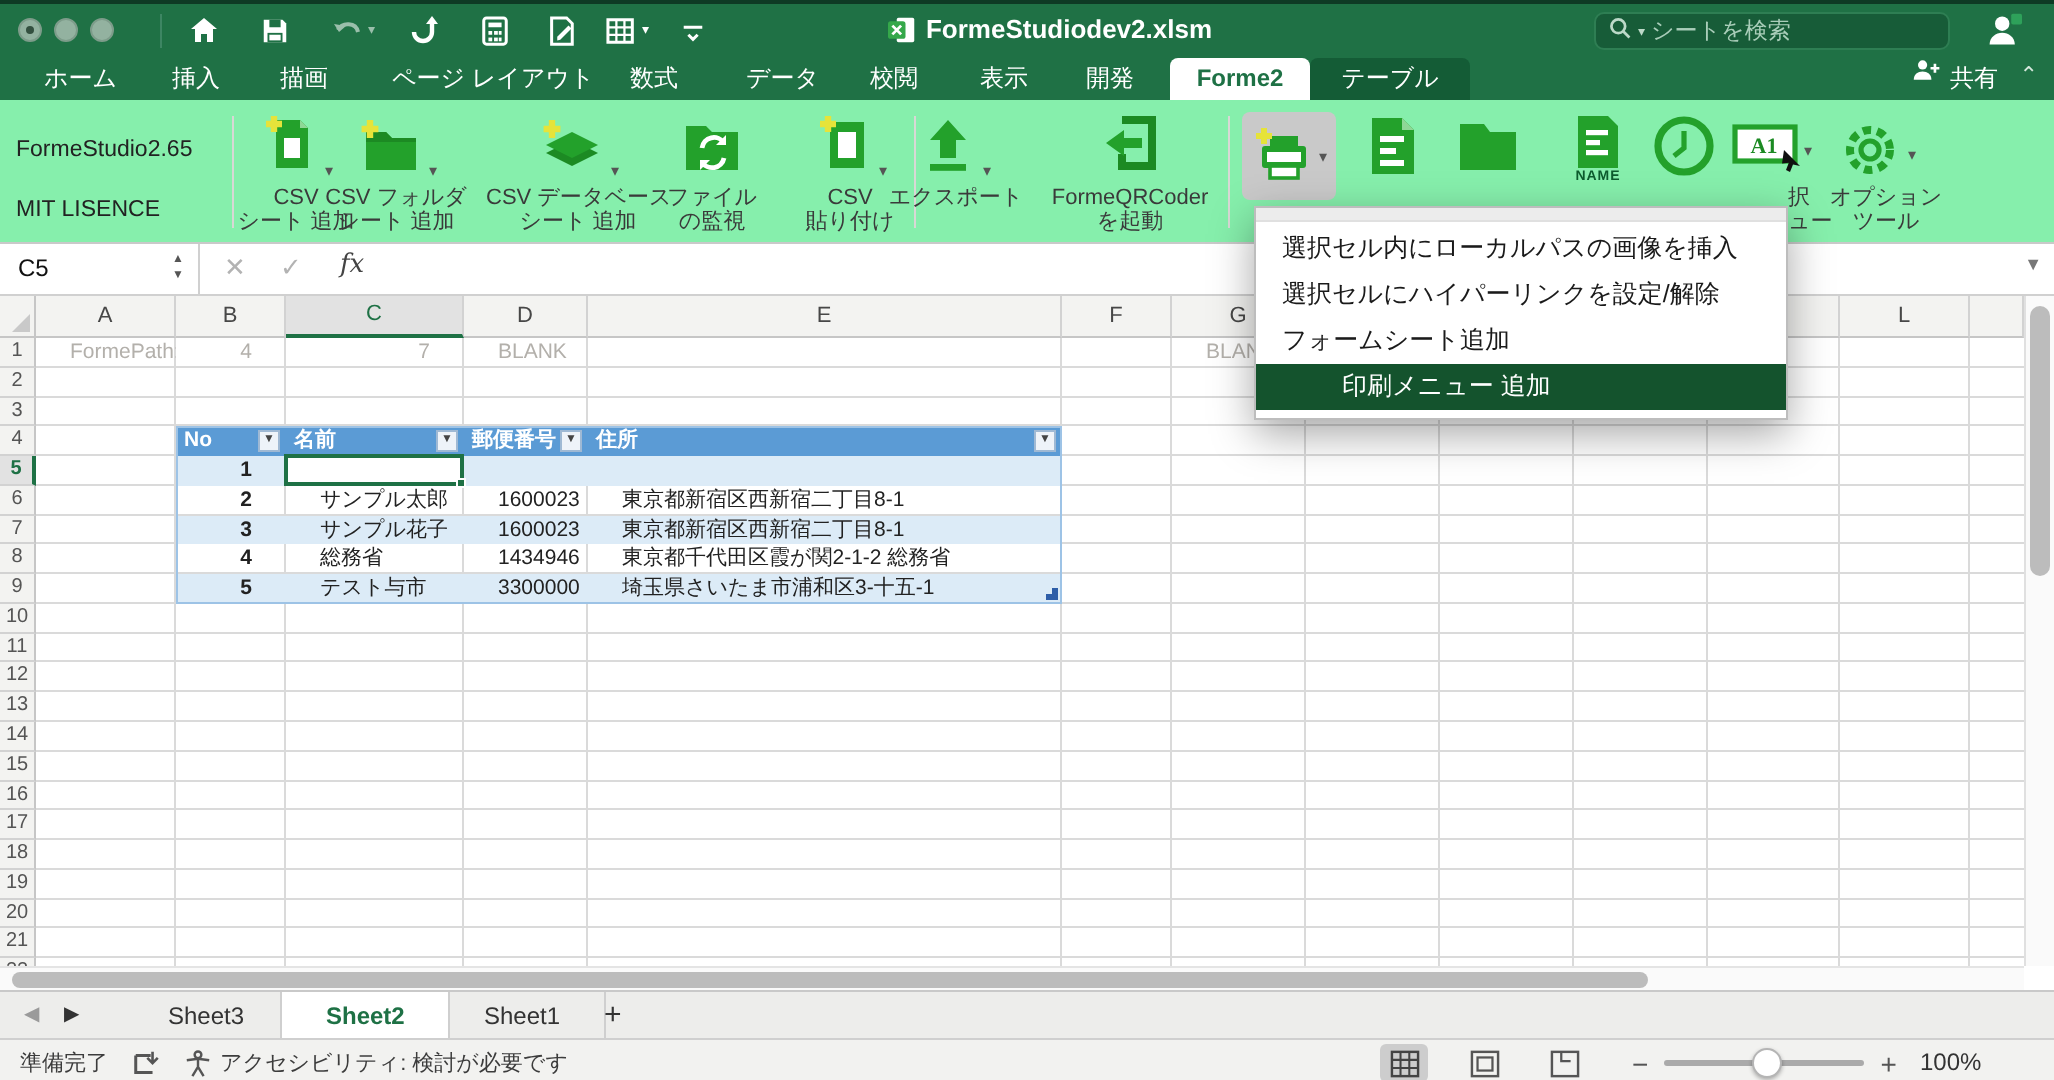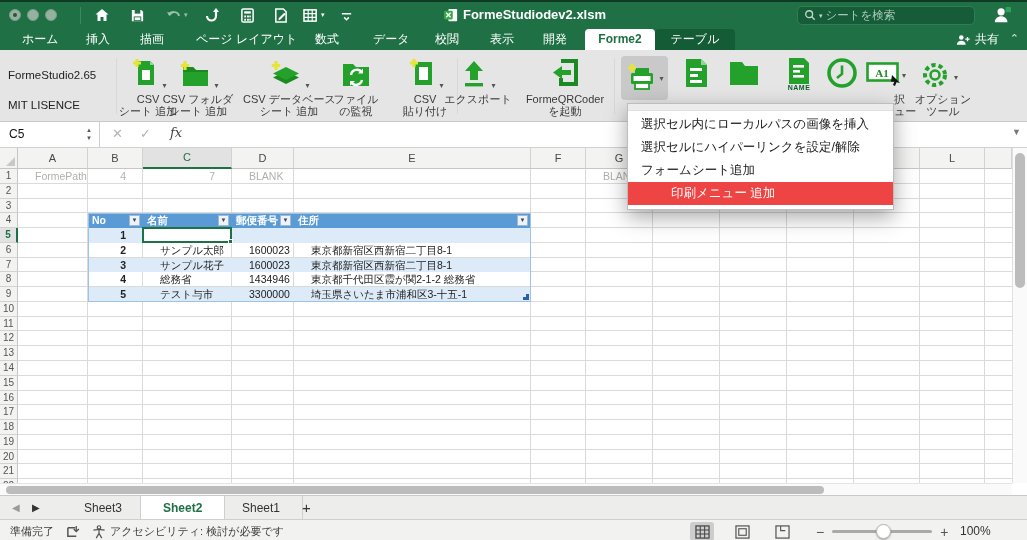--- a/index.html
+++ b/index.html
@@ -19,41 +19,41 @@
   .title{position:absolute;top:5px;left:420px;width:210px;text-align:center;color:#fff;font-weight:bold;font-size:13px;white-space:nowrap;}
   .title .xicon{display:inline-block;vertical-align:-3px;margin-right:5px;}
   .searchbox{position:absolute;left:797px;top:4px;width:178px;height:19px;background:#175c38;border:1px solid #2e7e53;border-radius:5px;color:#bcd9c8;font-size:11.5px;display:flex;align-items:center;padding:0 6px;gap:3px;}
   .searchbox .ph{color:#a9cdb9;}
 
   
   .tabrow{position:absolute;left:0;top:27px;width:1027px;height:21px;background:#1f7145;color:#fff;font-size:12px;}
   .rtab{position:absolute;top:0;height:21px;line-height:21px;padding:0 10px;white-space:nowrap;cursor:default;}
   .rtab.active{background:#fff;color:#1e7145;font-weight:bold;border-radius:4px 4px 0 0;}
   .rtab.dark{background:#145c36;border-radius:4px 4px 0 0;}
-  .share{position:absolute;right:28px;top:0;height:21px;line-height:21px;color:#fff;font-size:12px;display:flex;align-items:center;gap:4px;}
+  .share{position:absolute;right:28px;top:0;height:21px;line-height:21px;color:#fff;font-size:12px;display:flex;gap:4px;}
   .chevup{position:absolute;right:8px;top:0;height:21px;line-height:19px;color:#d9ead f;color:#d6e8dd;font-size:11px;}
 
   
-  .ribbon{position:absolute;left:0;top:48px;width:1027px;height:72px;background:#e5e5e5;border-bottom:1px solid #c9c9c9;font-size:11px;color:#333;}
+  .ribbon{position:absolute;left:0;top:48px;width:1027px;height:72px;background:#86efac;border-bottom:1px solid #c9c9c9;font-size:11px;color:#333;}
   .rsep{position:absolute;top:8px;width:1px;height:56px;background:#d8d8d5;}
   .addin-meta{position:absolute;left:8px;top:10px;font-size:11.5px;color:#222;line-height:30px;}
   .rbtn{position:absolute;top:4px;text-align:center;}
   .rbtn .ric{height:36px;display:flex;align-items:flex-end;justify-content:center;}
   .rbtn .rlbl{margin-top:4px;line-height:11.5px;white-space:nowrap;color:#3a3a3a;}
   .caret{color:#555;font-size:8px;}
   .iconbtn{position:absolute;top:7px;}
   .pressed{position:absolute;left:621px;top:6px;width:47px;height:44px;background:#c9c9c9;border-radius:4px;display:flex;align-items:center;justify-content:center;gap:2px;}
   .opt-label{position:absolute;left:913px;top:44px;width:60px;text-align:center;line-height:11.5px;color:#3a3a3a;}
   .partial-label{position:absolute;left:894px;top:44px;color:#3a3a3a;line-height:11.5px;text-align:left;}
 
   
   .menu{position:absolute;left:627px;top:101px;width:267px;background:#fff;border:1px solid #bdbdbd;box-shadow:0 7px 20px rgba(0,0,0,.35);z-index:60;padding-bottom:4px;}
   .menu .mtop{height:7px;background:#ececec;border-bottom:1px solid #e0e0e0;margin-bottom:2px;}
   .mitem{height:23px;line-height:23px;padding-left:13px;font-size:12.5px;color:#1a1a1a;white-space:nowrap;}
-  .mitem.active{background:#ef4444;color:#fff;padding-left:43px;}
+  .mitem.active{background:#14532d;color:#fff;padding-left:43px;}
 
   
   .fbar{position:absolute;left:0;top:120px;width:1027px;height:26px;background:#fff;border-bottom:1px solid #d0d0d0;}
   .namebox{position:absolute;left:0;top:0;width:100px;height:25px;border-right:1px solid #d0d0d0;font-size:12px;color:#111;line-height:25px;padding-left:9px;}
   .stepper{position:absolute;left:84px;top:4px;width:10px;font-size:6px;line-height:8px;color:#555;text-align:center;}
   .fx-x{position:absolute;left:112px;top:4px;color:#b3b3b3;font-size:13px;}
   .fx-ck{position:absolute;left:140px;top:4px;color:#b3b3b3;font-size:13px;}
   .fx-fx{position:absolute;left:170px;top:3px;color:#444;font-size:13px;font-family:"DejaVu Serif","Liberation Serif",serif;font-style:italic;}
   .fx-field{position:absolute;left:195px;top:0;width:810px;height:25px;}
   .fx-caret{position:absolute;right:6px;top:5px;color:#777;font-size:9px;}

